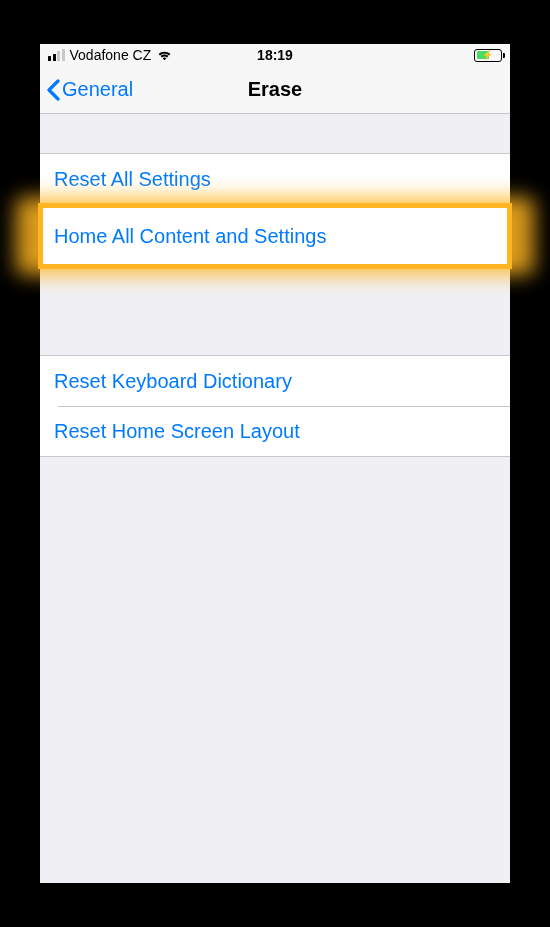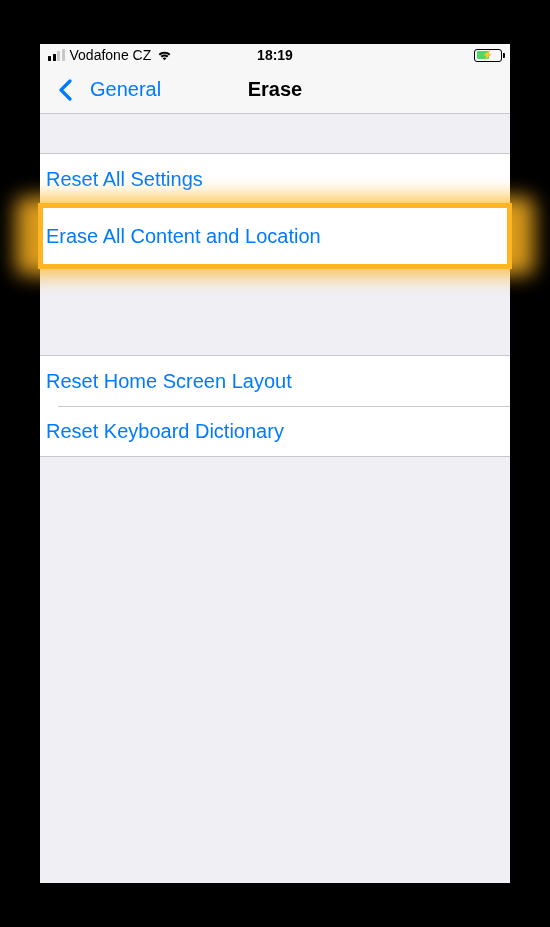--- a/index.html
+++ b/index.html
@@ -112,24 +112,24 @@
       height: 48px;
       background: #f7f7f8;
       border-bottom: 0.5px solid #c8c7cc;
       position: relative;
       display: flex;
       align-items: center;
     }
     .back-button {
       display: flex;
       align-items: center;
-      gap: 18px;
+      gap: 2px;
       color: #007aff;
       font-size: 20px;
-      padding-left: 18px;
+      padding-left: 6px;
       cursor: pointer;
     }
     .back-chevron svg {
       display: block;
     }
     .nav-title {
       position: absolute;
       left: 50%;
       transform: translateX(-50%);
       font-size: 20px;
@@ -147,21 +147,21 @@
     }
     .group {
       background: #fff;
       border-top: 0.5px solid #c8c7cc;
       border-bottom: 0.5px solid #c8c7cc;
     }
     .row {
       height: 50px;
       display: flex;
       align-items: center;
-      padding: 0 6px;
+      padding: 0 14px;
       font-size: 20px;
       color: #007aff;
       cursor: pointer;
       position: relative;
       background: #fff;
     }
     .row + .row::before {
       content: "";
       position: absolute;
       top: 0;
@@ -247,33 +247,33 @@
 
     <div class="group">
       <div class="row">
         <span>Reset All Settings</span>
       </div>
     </div>
 
     <div class="highlight-wrap">
       <div class="highlight-glow"></div>
       <div class="row">
-        <span>Erase All Content and Location</span>
+        <span>Home All Content and Settings</span>
       </div>
       <div class="highlight-border"></div>
     </div>
 
     <div class="spacer-lg"></div>
 
 
     <div class="spacer-lg"></div>
 
     <div class="group">
       <div class="row">
+        <span>Reset Keyboard Dictionary</span>
+      </div>
+      <div class="row">
         <span>Reset Home Screen Layout</span>
       </div>
-      <div class="row">
-        <span>Reset Keyboard Dictionary</span>
-      </div>
     </div>
   </div>
 
 </div>
 
 </body></html>

